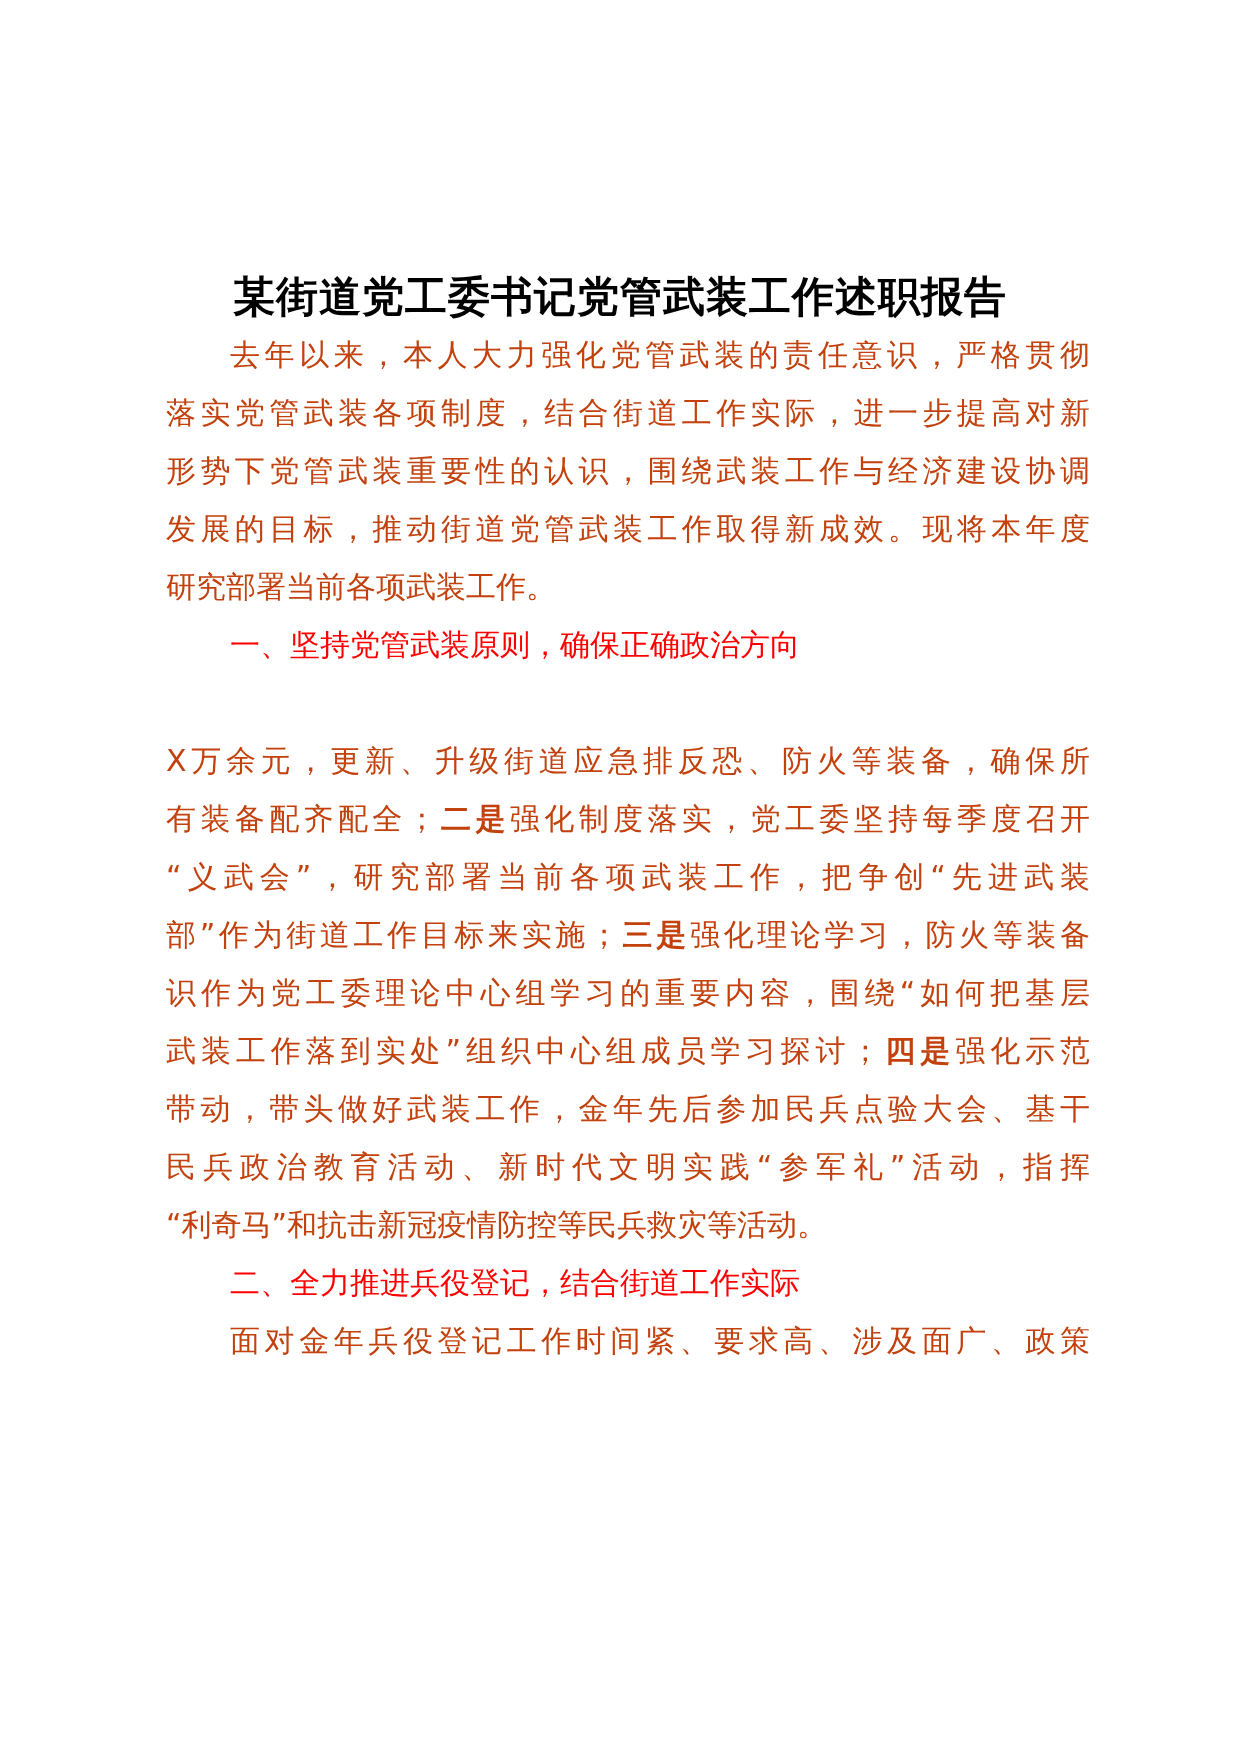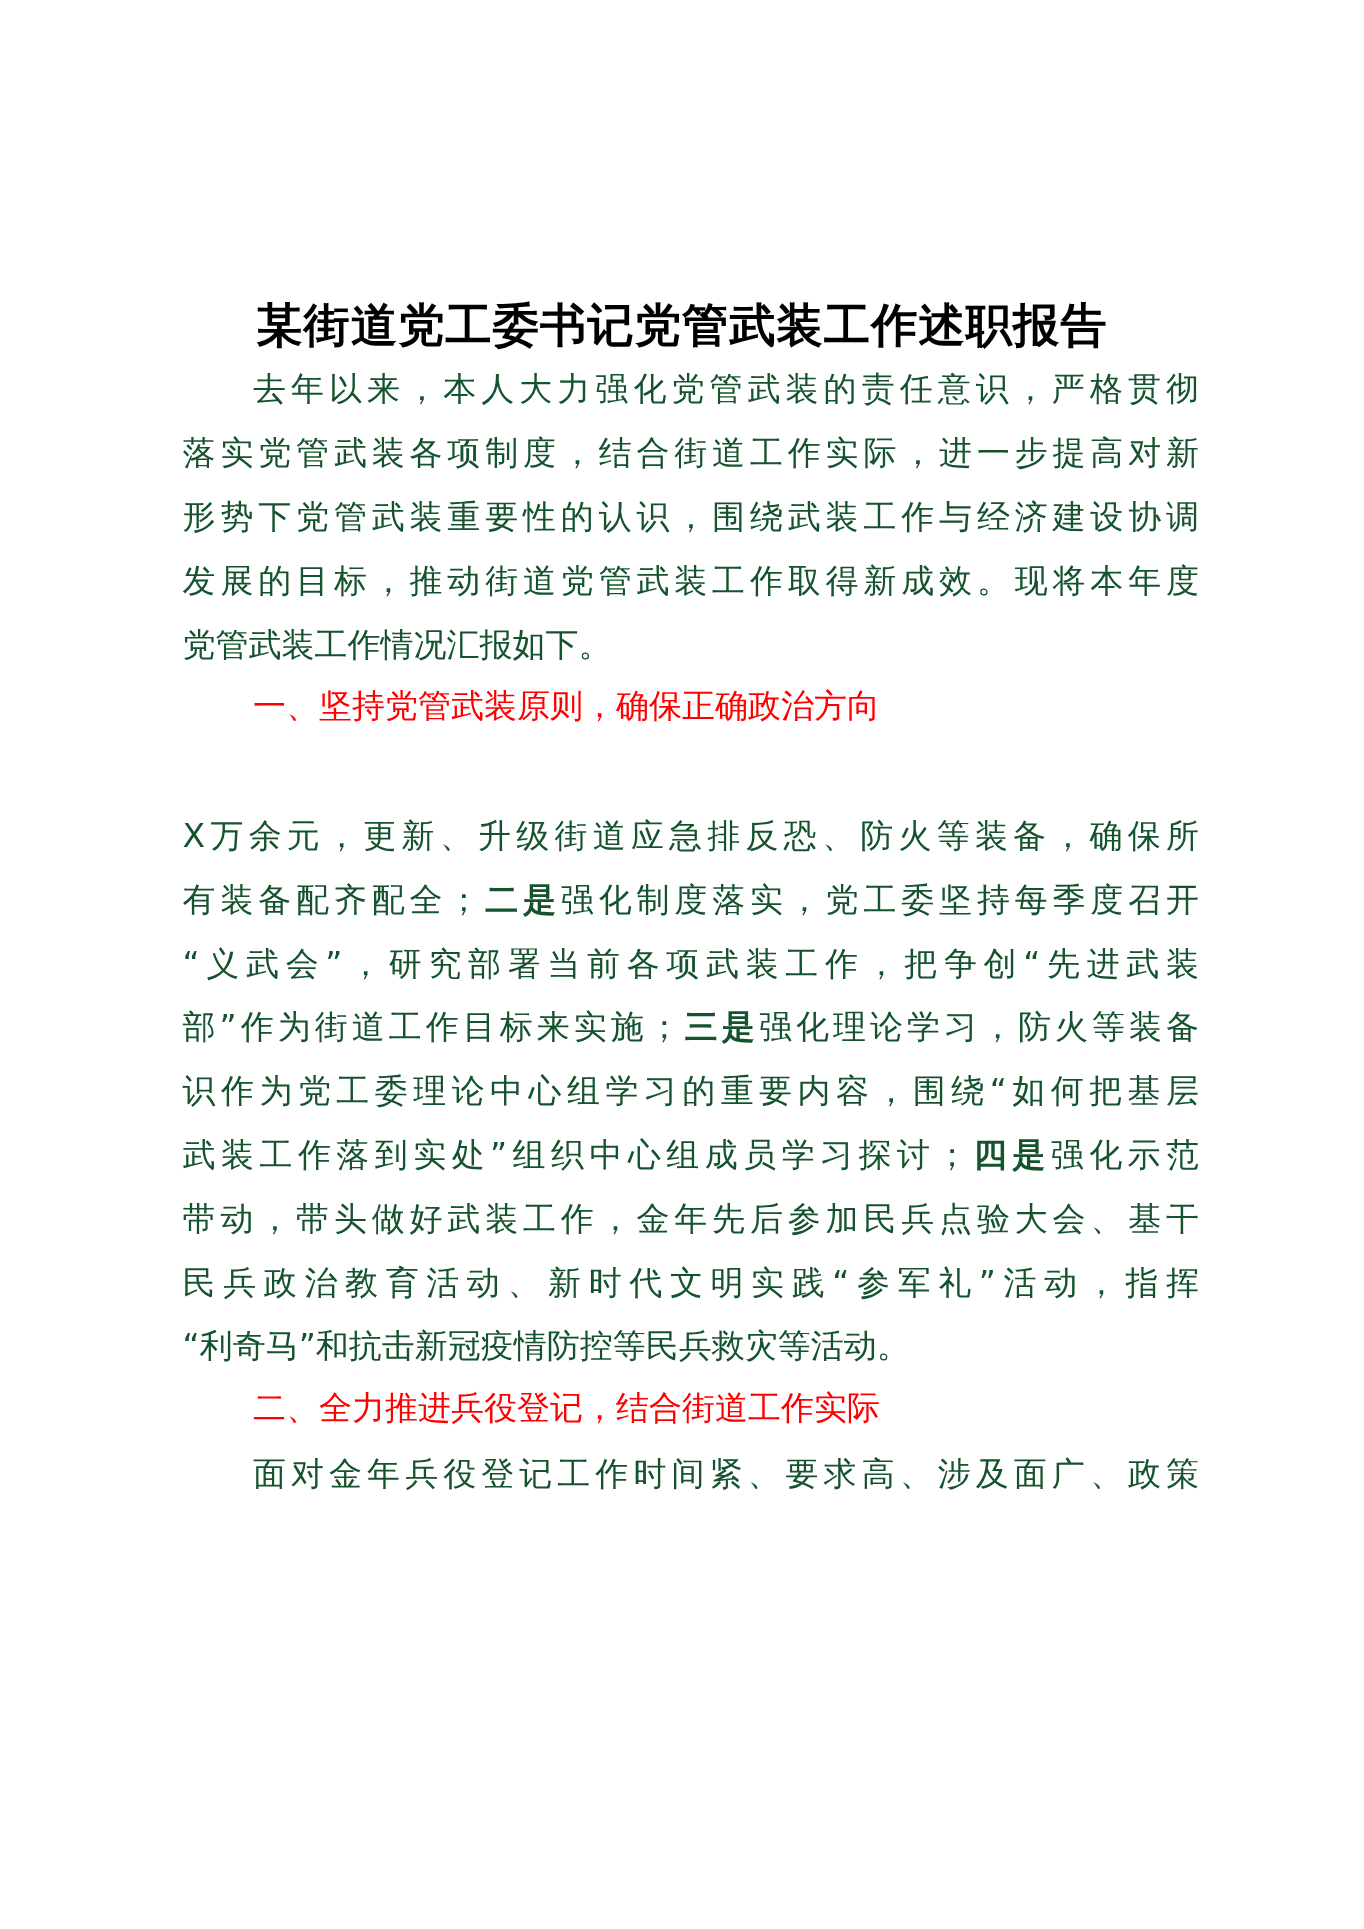--- a/index.html
+++ b/index.html
@@ -5,42 +5,42 @@
   html, body { margin: 0; padding: 0; background: #ffffff; }
   body { width: 1240px; height: 1754px; position: relative; overflow: hidden; }
   .page { position: absolute; left: 0; top: 0; width: 1240px; height: 1754px; background: #ffffff; }
   .title {
     position: absolute; left: 0; top: 268px; width: 1240px; text-align: center;
     font-family: Liberation Serif, serif; font-weight: bold; font-size: 42px;
     color: #000000; letter-spacing: 1px; line-height: 58px;
   }
   .line {
     position: absolute; left: 166px; width: 924px;
-    font-family: "DejaVu Sans", sans-serif; font-size: 30px; color: #14532d;
+    font-family: "DejaVu Sans", sans-serif; font-size: 30px; color: #c2410c;
     line-height: 58px; white-space: nowrap; text-align: justify; text-align-last: justify;
   }
   .line.indent { left: 230px; width: 860px; }
   .line.last { text-align-last: left; }
   .heading {
-    position: absolute; left: 230px; font-family: Liberation Mono, monospace;
+    position: absolute; left: 230px; font-family: Liberation Sans, sans-serif;
     font-size: 30px; color: #ff0000; line-height: 58px; white-space: nowrap;
   }
   b { font-weight: bold; }
 </style>
 </head>
 <body>
 
 <div class="page">
   <div class="title">某街道党工委书记党管武装工作述职报告</div>
 
   <div class="line indent" style="top:326px">去年以来，本人大力强化党管武装的责任意识，严格贯彻</div>
   <div class="line" style="top:384px">落实党管武装各项制度，结合街道工作实际，进一步提高对新</div>
   <div class="line" style="top:442px">形势下党管武装重要性的认识，围绕武装工作与经济建设协调</div>
   <div class="line" style="top:500px">发展的目标，推动街道党管武装工作取得新成效。现将本年度</div>
-  <div class="line last" style="top:558px">党管武装工作情况汇报如下。</div>
+  <div class="line last" style="top:558px">研究部署当前各项武装工作。</div>
 
   <div class="heading" style="top:616px">一、坚持党管武装原则，确保正确政治方向</div>
 
   <div class="line" style="top:732px">X万余元，更新、升级街道应急排反恐、防火等装备，确保所</div>
   <div class="line" style="top:790px">
     <span>有装备配齐配全；</span><b>二是</b><span>强化制度落实，党工委坚持每季度召开</span>
   </div>
   <div class="line" style="top:848px">“义武会”，研究部署当前各项武装工作，把争创“先进武装</div>
   <div class="line" style="top:906px">
     <span>部”作为街道工作目标来实施；</span><b>三是</b><span>强化理论学习，防火等装备</span>

